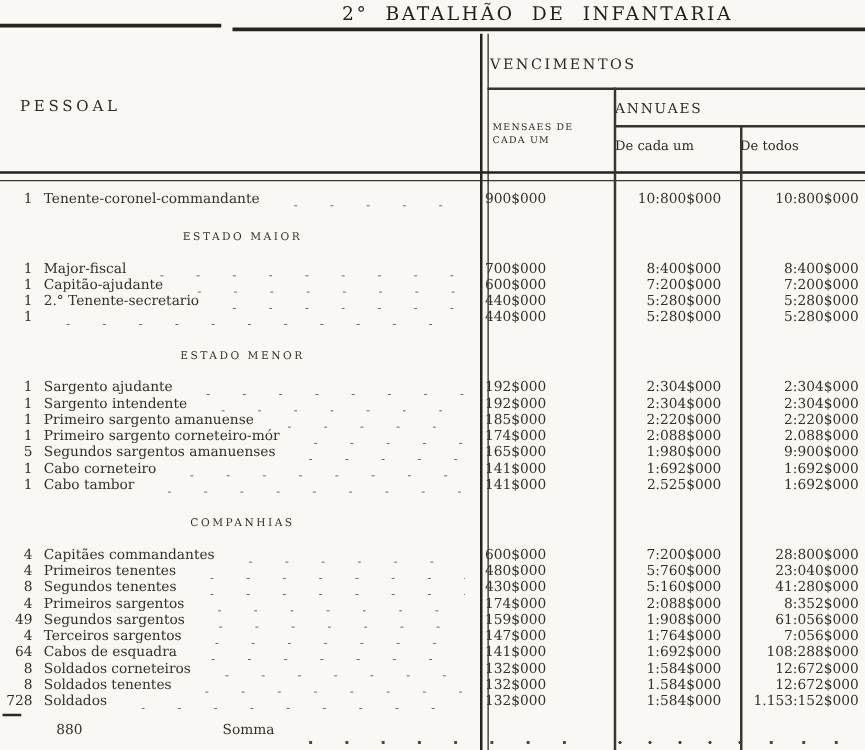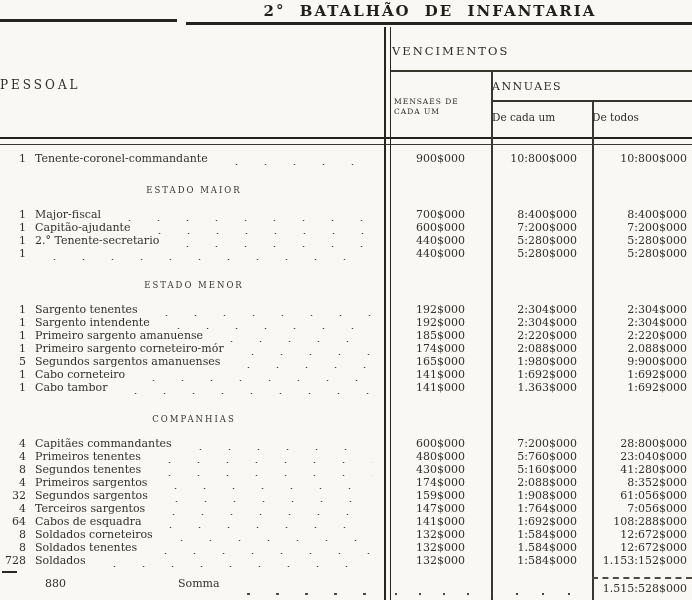--- a/index.html
+++ b/index.html
@@ -5,53 +5,53 @@
   html,body{margin:0;padding:0;}
   body{
     width:692px;height:600px;position:relative;overflow:hidden;
     background:#f9f8f4;
     font-family:"DejaVu Serif","Liberation Serif",serif;
     color:#33302a;
   }
   
   .page-title{
     position:absolute;left:170px;top:2px;width:520px;
-    text-align:center;font-size:15px;font-weight:bold;
+    text-align:center;font-size:15px;font-weight:normal;
     letter-spacing:2px;word-spacing:7px;color:#221f1a;
   }
   
   .ln{position:absolute;background:#26241f;}
   .l-frag{left:0;top:19px;width:177px;height:3px;}
   .l-title{left:186px;top:22px;width:506px;height:3px;}
   .l-venc{left:390px;top:70px;width:302px;height:2px;background:#38352e;}
   .l-ann{left:492px;top:100px;width:200px;height:2px;background:#38352e;}
   .l-headbottom{left:0;top:137px;width:692px;height:5px;background:transparent;
     border-top:2px solid #23211d;border-bottom:1px solid #3a3832;}
   .vl-double{left:384px;top:27px;width:4px;height:573px;background:transparent;
     border-left:2px solid #26241f;border-right:1px solid #26241f;}
   .vl-a{left:491px;top:70px;width:2px;height:530px;background:#3a372f;}
   .vl-b{left:592px;top:100px;width:2px;height:500px;background:#3a372f;}
   
   .hlabel{position:absolute;color:#2e2b26;}
-  .h-pessoal{left:0;top:78px;width:386px;font-size:12px;letter-spacing:3px;}
+  .h-pessoal{left:0;top:78px;width:386px;font-size:12px;letter-spacing:3px;padding-left:16px;}
   .h-venc{left:392px;top:44px;width:300px;font-size:11.5px;letter-spacing:2px;}
   .h-mensaes{left:394px;top:97px;width:94px;font-size:7.5px;letter-spacing:1px;line-height:10px;}
   .h-annuaes{left:492px;top:80px;width:196px;font-size:11px;letter-spacing:1.5px;}
   .h-decadaum{left:492px;top:111px;width:88px;font-size:10.5px;}
   .h-detodos{left:592px;top:111px;width:100px;font-size:10.5px;}
   
   .tbody{position:absolute;left:0;top:146px;width:692px;}
   .row{display:flex;height:13px;line-height:13px;font-size:11px;}
   .item-row:first-child{margin-top:6px;}
   .cell-quantity{flex:0 0 26px;text-align:right;}
   .cell-label{padding-left:9px;white-space:nowrap;}
   .dot-leader{flex:1;margin:0 16px 0 8px;
     background-image:radial-gradient(circle,#4a453e 1.1px,transparent 1.5px);
     background-size:29px 100%;background-repeat:repeat-x;background-position:6px 7px;}
-  .cell-monthly-each{flex:0 0 104px;text-align:right;padding-right:27px;box-sizing:border-box;}
+  .cell-monthly-each{flex:0 0 104px;text-align:left;padding-right:27px;box-sizing:border-box;}
   .cell-annual-each{flex:0 0 100px;text-align:right;padding-right:15px;box-sizing:border-box;}
   .cell-annual-all{flex:0 0 100px;text-align:right;padding-right:5px;box-sizing:border-box;}
   .section-row{margin:19px 0 11px;}
   .section-label{display:block;width:388px;text-align:center;
     font-size:8.5px;font-weight:normal;letter-spacing:2px;color:#37342e;}
   
   .dash-728{width:15px;height:2px;background:#2a2822;margin:4px 0 0 2px;}
   .somma-row{margin-top:4px;height:20px;padding-left:40px;}
   .somma-label{padding-left:112px;white-space:nowrap;}
   .leader-cell{background-image:radial-gradient(circle,#4a453e 1.1px,transparent 1.5px);
@@ -123,21 +123,21 @@
         <div class="dot-leader"></div>
         <div class="cell-monthly-each">440$000</div>
         <div class="cell-annual-each">5:280$000</div>
         <div class="cell-annual-all">5:280$000</div>
       </div>
       <div class="row section-row">
         <div class="section-label">ESTADO MENOR</div>
       </div>
       <div class="row item-row">
         <div class="cell-quantity">1</div>
-        <div class="cell-label">Sargento tenentes</div>
+        <div class="cell-label">Sargento ajudante</div>
         <div class="dot-leader"></div>
         <div class="cell-monthly-each">192$000</div>
         <div class="cell-annual-each">2:304$000</div>
         <div class="cell-annual-all">2:304$000</div>
       </div>
       <div class="row item-row">
         <div class="cell-quantity">1</div>
         <div class="cell-label">Sargento intendente</div>
         <div class="dot-leader"></div>
         <div class="cell-monthly-each">192$000</div>
@@ -174,21 +174,21 @@
         <div class="dot-leader"></div>
         <div class="cell-monthly-each">141$000</div>
         <div class="cell-annual-each">1:692$000</div>
         <div class="cell-annual-all">1:692$000</div>
       </div>
       <div class="row item-row">
         <div class="cell-quantity">1</div>
         <div class="cell-label">Cabo tambor</div>
         <div class="dot-leader"></div>
         <div class="cell-monthly-each">141$000</div>
-        <div class="cell-annual-each">1.363$000</div>
+        <div class="cell-annual-each">2.525$000</div>
         <div class="cell-annual-all">1:692$000</div>
       </div>
       <div class="row section-row">
         <div class="section-label">COMPANHIAS</div>
       </div>
       <div class="row item-row">
         <div class="cell-quantity">4</div>
         <div class="cell-label">Capitães commandantes</div>
         <div class="dot-leader"></div>
         <div class="cell-monthly-each">600$000</div>
@@ -213,21 +213,21 @@
       </div>
       <div class="row item-row">
         <div class="cell-quantity">4</div>
         <div class="cell-label">Primeiros sargentos</div>
         <div class="dot-leader"></div>
         <div class="cell-monthly-each">174$000</div>
         <div class="cell-annual-each">2:088$000</div>
         <div class="cell-annual-all">8:352$000</div>
       </div>
       <div class="row item-row">
-        <div class="cell-quantity">32</div>
+        <div class="cell-quantity">49</div>
         <div class="cell-label">Segundos sargentos</div>
         <div class="dot-leader"></div>
         <div class="cell-monthly-each">159$000</div>
         <div class="cell-annual-each">1:908$000</div>
         <div class="cell-annual-all">61:056$000</div>
       </div>
       <div class="row item-row">
         <div class="cell-quantity">4</div>
         <div class="cell-label">Terceiros sargentos</div>
         <div class="dot-leader"></div>
@@ -268,15 +268,14 @@
         <div class="cell-annual-all">1.153:152$000</div>
       </div>
     </div>
   <div class="dash-728"></div>
   <div class="row somma-row">
     <div class="cell-quantity">880</div>
     <div class="somma-label">Somma</div>
     <div class="dot-leader"></div>
     <div class="cell-monthly-each leader-cell"></div>
     <div class="cell-annual-each leader-cell"></div>
-    <div class="cell-annual-all">1.515:528$000</div>
   </div>
 </div>
 
 </body></html>

